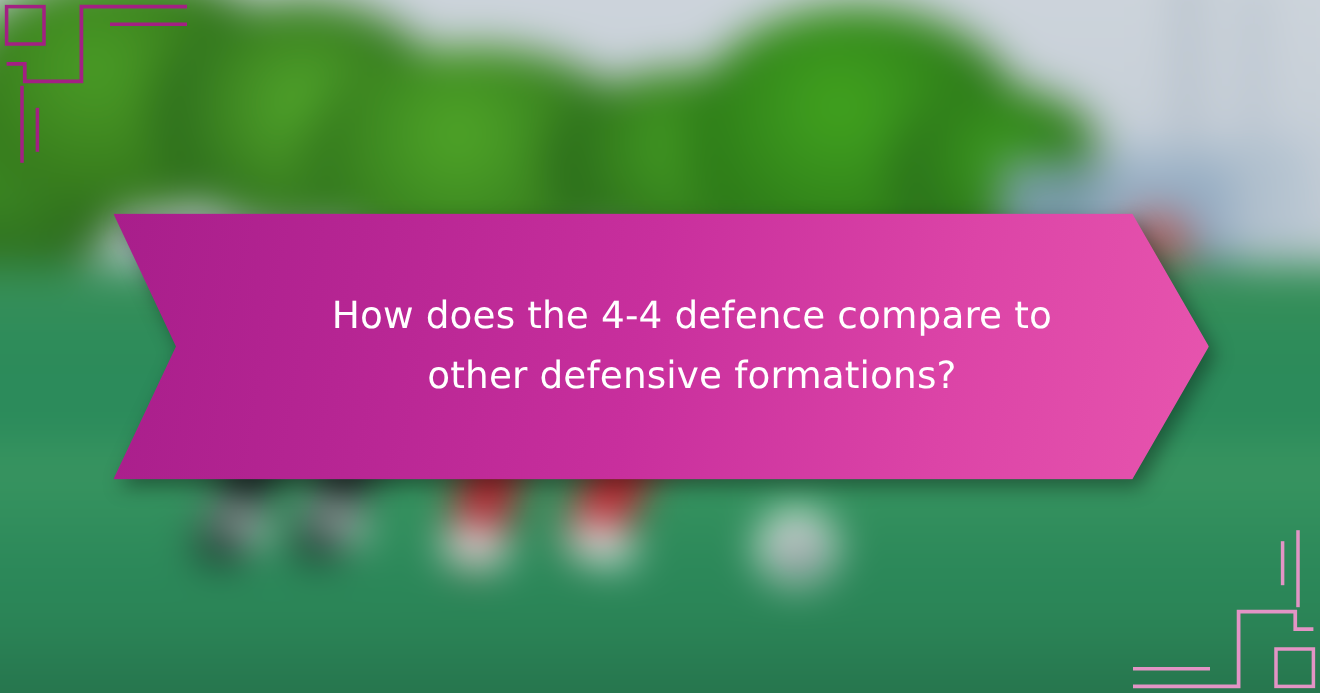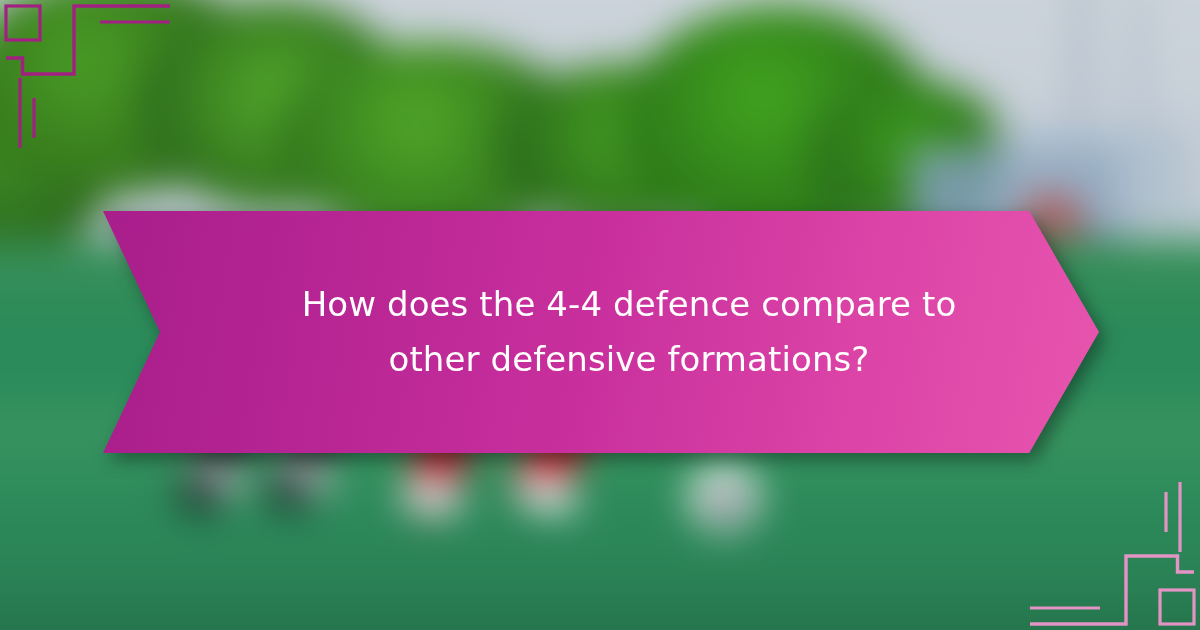--- a/index.html
+++ b/index.html
@@ -145,21 +145,20 @@
   .corner-br { right: 0; bottom: 0; transform: rotate(180deg); }
 
   
   .banner-wrap {
     position: absolute;
     left: 103px;
     top: 194px;
     width: 996px;
     height: 242px;
     filter: drop-shadow(6px 7px 9px rgba(0,0,0,.38));
-    margin-top: 17px;
   }
   .banner {
     width: 100%;
     height: 100%;
     background: linear-gradient(100deg,
         #a81e8b 0%,
         #b62593 22%,
         #c82f9d 48%,
         #dc44a7 76%,
         #e755ae 100%);

